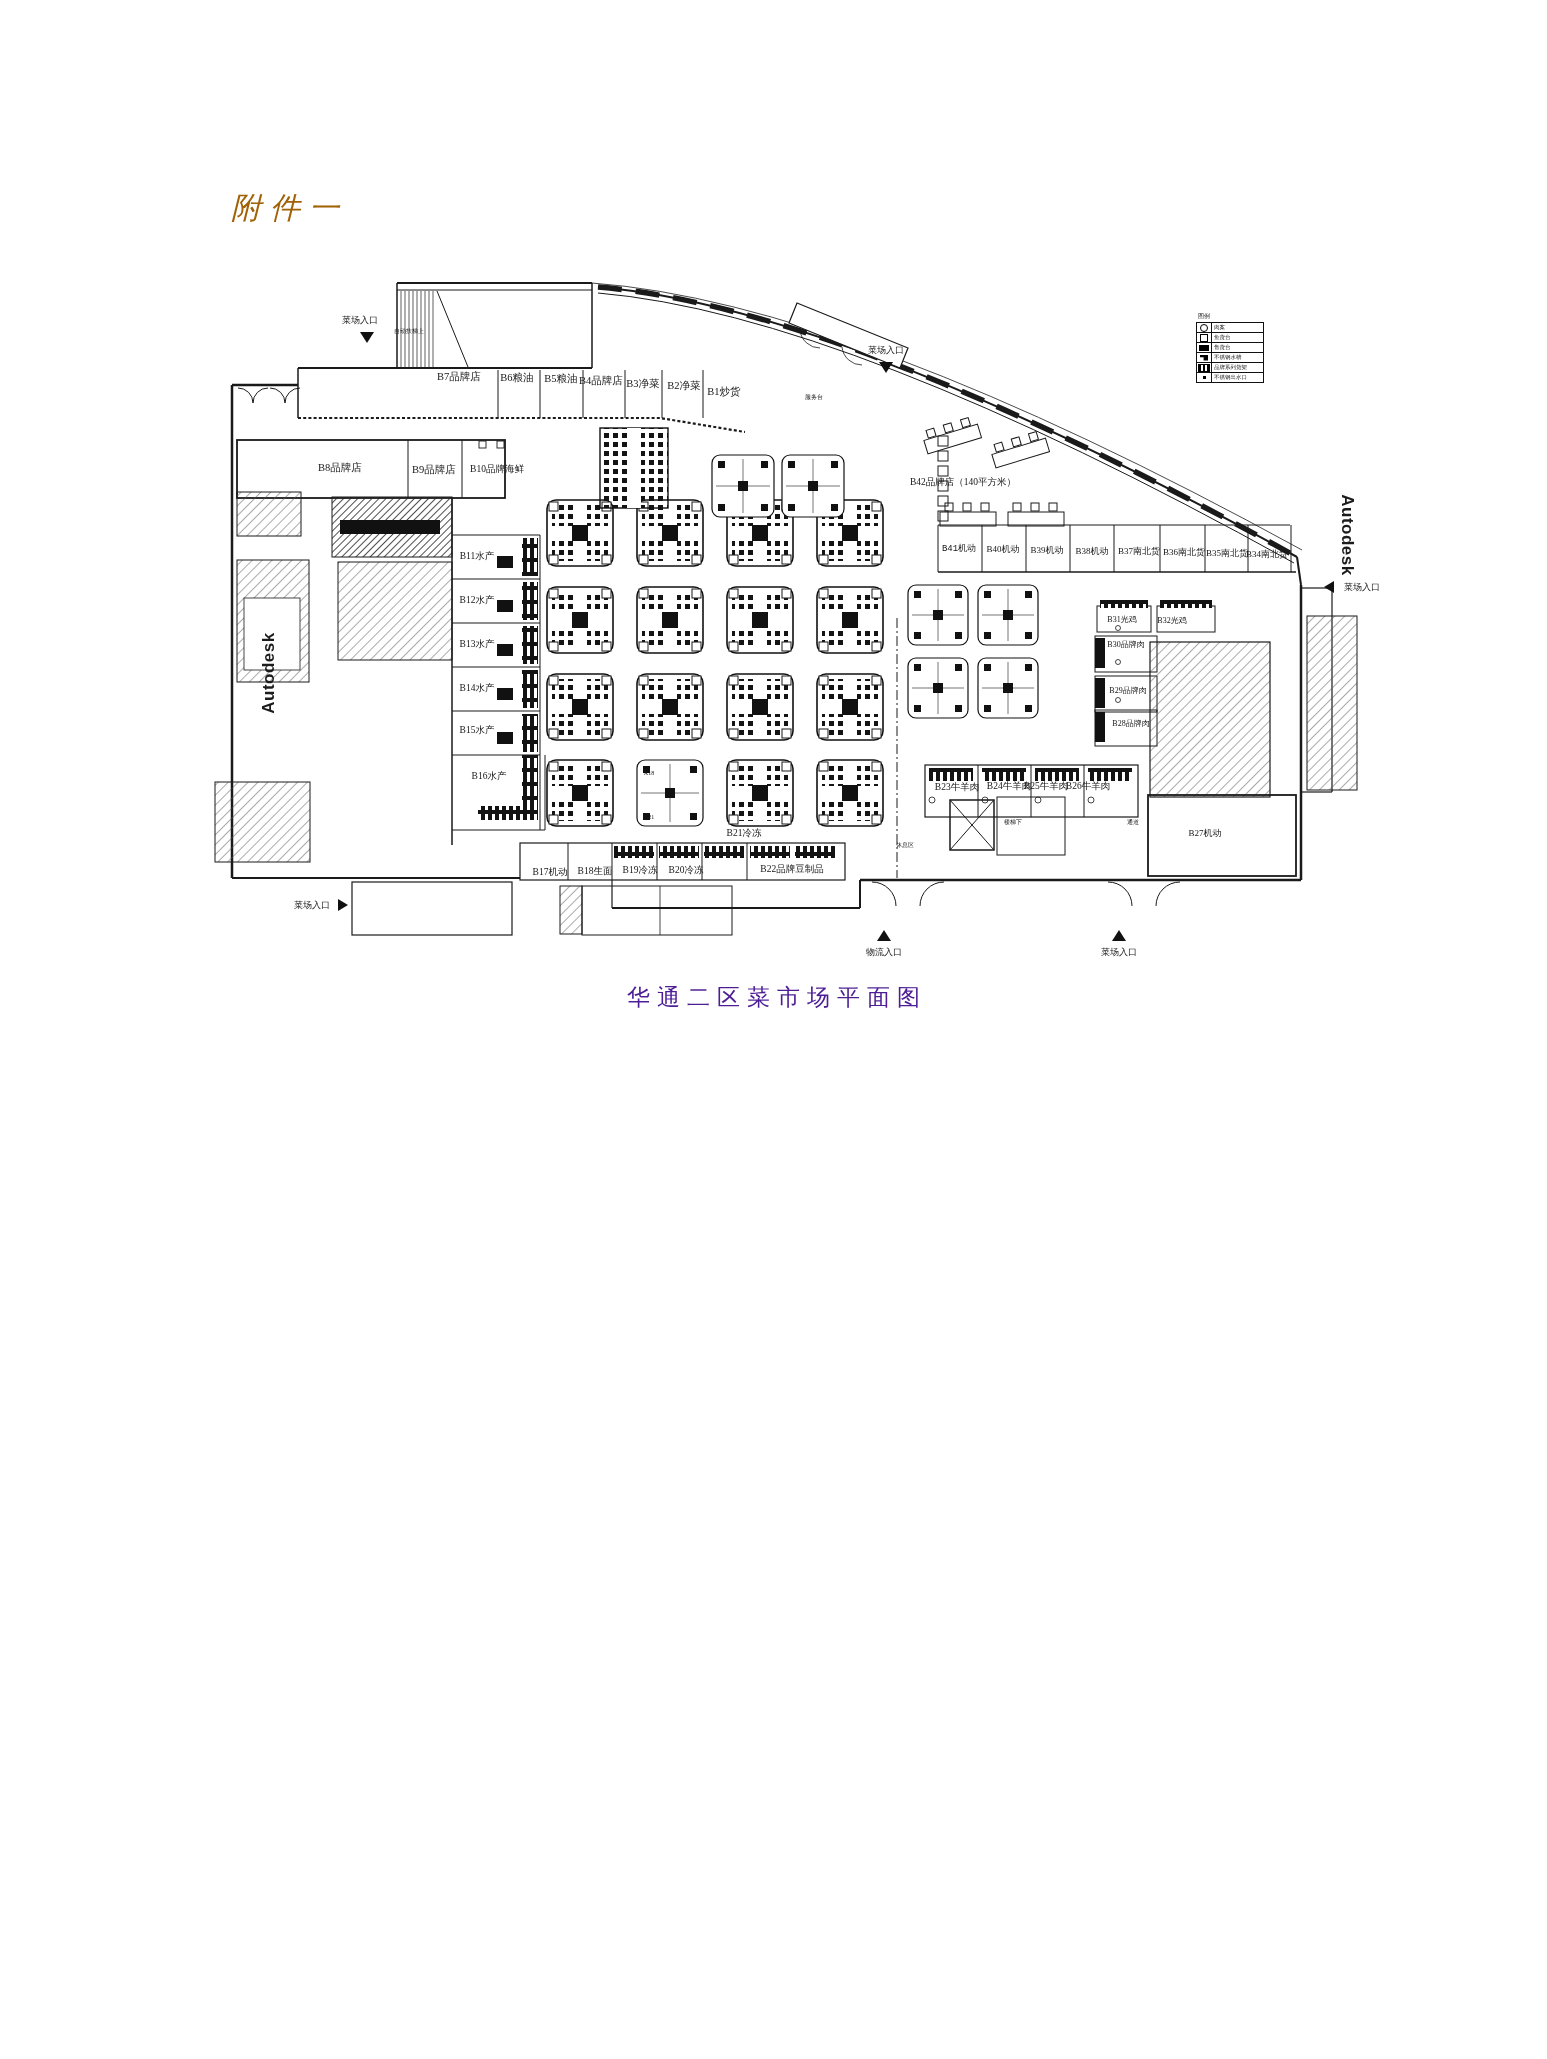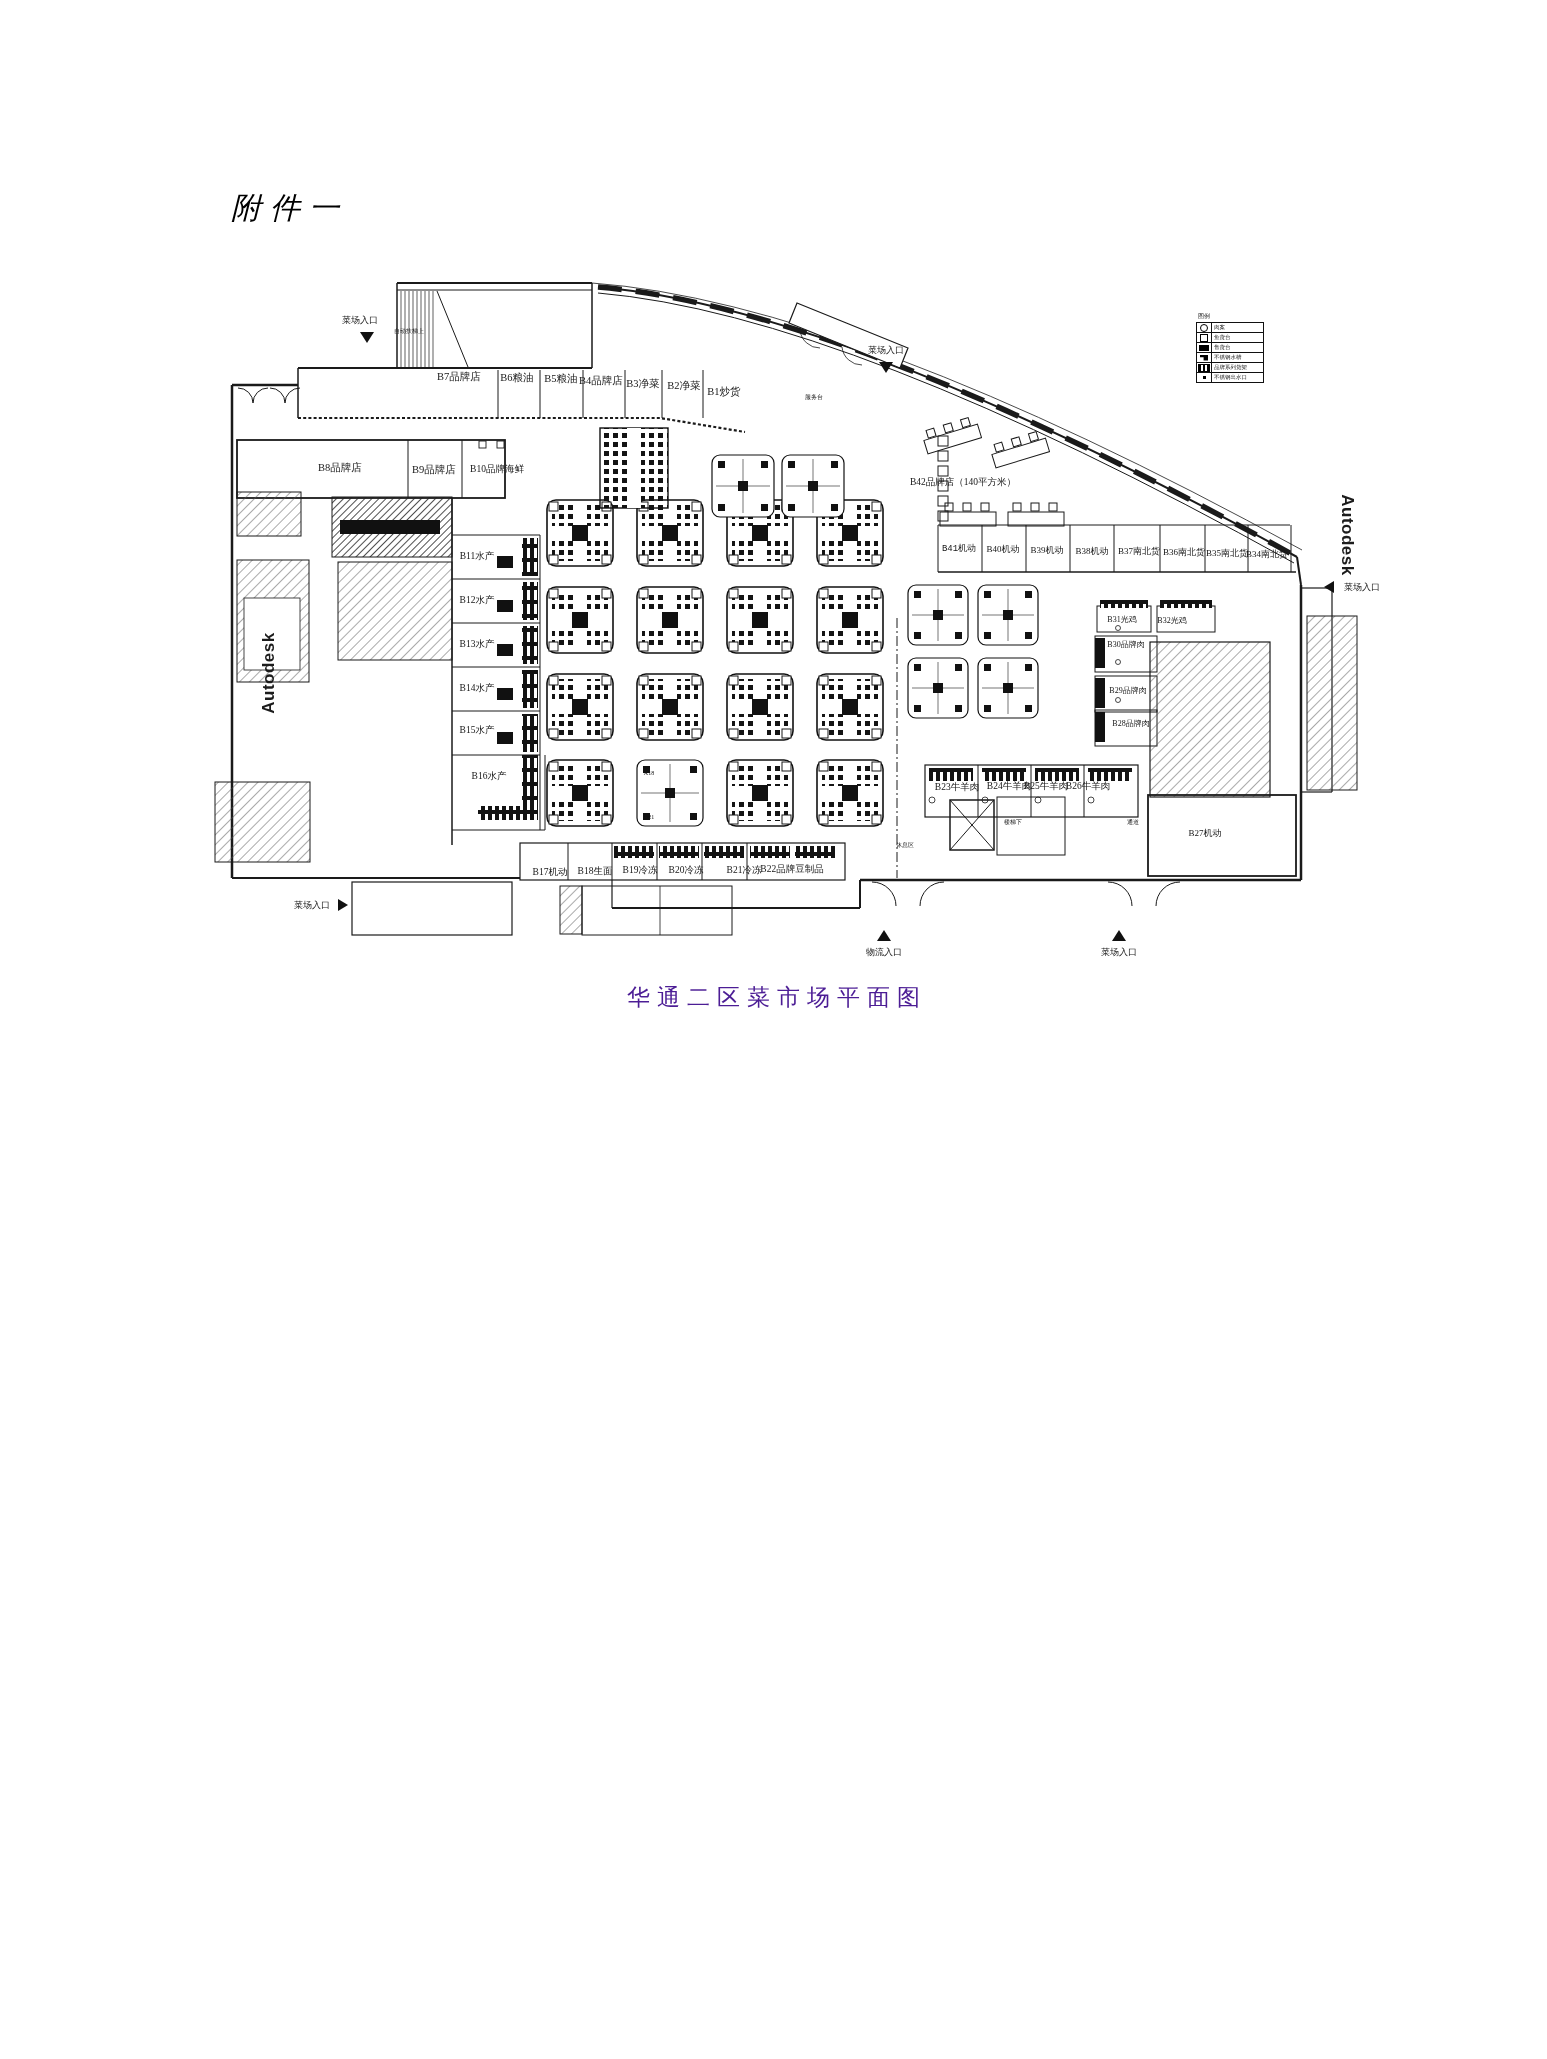--- a/index.html
+++ b/index.html
@@ -1,21 +1,21 @@
 <!DOCTYPE html>
 <html><head>
 <meta charset="utf-8">
 <style>
   html,body{margin:0;padding:0}
   body{width:1547px;height:2059px;background:#fff;position:relative;overflow:hidden;
        font-family:"Liberation Serif",serif;color:#1a1a1a}
   #plan-svg{position:absolute;left:0;top:0}
   .lbl{position:absolute;white-space:nowrap;line-height:1;transform:translate(-50%,-50%);color:#161616}
   #attachment-title{position:absolute;left:231px;top:188px;font-size:30px;letter-spacing:9px;
-       font-style:italic;color:#000000}
+       font-style:italic;color:#a16207}
   #plan-caption{position:absolute;left:777px;top:997px;transform:translate(-50%,-50%);
        font-size:23px;letter-spacing:7px;color:#4c1d95}
   .wm{position:absolute;font-family:"Liberation Sans",sans-serif;font-weight:700;font-size:17px;
       letter-spacing:.5px;color:#1c1c1c;white-space:nowrap}
   #wm-left{left:269px;top:673px;transform:translate(-50%,-50%) rotate(-90deg)}
   #wm-right{left:1347px;top:535px;transform:translate(-50%,-50%) rotate(90deg)}
   .ent{position:absolute;white-space:nowrap;font-size:9px;line-height:1;transform:translate(-50%,-50%);color:#161616}
   .tri{position:absolute;width:0;height:0}
   .tri-down{border-left:7px solid transparent;border-right:7px solid transparent;border-top:11px solid #111}
   .tri-up{border-left:7px solid transparent;border-right:7px solid transparent;border-bottom:11px solid #111}
@@ -483,21 +483,21 @@
     <div class="lbl" style="left: 477px; top: 557px; font-size: 9.5px;">B11水产</div>
     <div class="lbl" style="left: 477px; top: 601px; font-size: 9.5px;">B12水产</div>
     <div class="lbl" style="left: 477px; top: 645px; font-size: 9.5px;">B13水产</div>
     <div class="lbl" style="left: 477px; top: 689px; font-size: 9.5px;">B14水产</div>
     <div class="lbl" style="left: 477px; top: 731px; font-size: 9.5px;">B15水产</div>
     <div class="lbl" style="left: 489px; top: 777px; font-size: 9.5px;">B16水产</div>
     <div class="lbl" style="left: 550px; top: 873px; font-size: 9.5px;">B17机动</div>
     <div class="lbl" style="left: 595px; top: 872px; font-size: 9.5px;">B18生面</div>
     <div class="lbl" style="left: 640px; top: 871px; font-size: 9.5px;">B19冷冻</div>
     <div class="lbl" style="left: 686px; top: 871px; font-size: 9.5px;">B20冷冻</div>
-    <div class="lbl" style="left: 728px; top: 871px; font-size: 9.5px; padding-left: 32px;">B21冷冻</div>
+    <div class="lbl" style="left: 728px; top: 834px; font-size: 9.5px; padding-left: 32px;">B21冷冻</div>
     <div class="lbl" style="left: 792px; top: 870px; font-size: 9.5px;">B22品牌豆制品</div>
     <div class="lbl" style="left: 963px; top: 483px; font-size: 9.5px;">B42品牌店（140平方米）</div>
     <div class="lbl" style="left: 959px; top: 549px; font-size: 9px; font-family: Liberation Mono, monospace;">B41机动</div>
     <div class="lbl" style="left: 1003px; top: 549px; font-size: 9px;">B40机动</div>
     <div class="lbl" style="left: 1047px; top: 550px; font-size: 9px;">B39机动</div>
     <div class="lbl" style="left: 1092px; top: 551px; font-size: 9px;">B38机动</div>
     <div class="lbl" style="left: 1139px; top: 551px; font-size: 9px;">B37南北货</div>
     <div class="lbl" style="left: 1184px; top: 552px; font-size: 9px;">B36南北货</div>
     <div class="lbl" style="left: 1227px; top: 553px; font-size: 9px;">B35南北货</div>
     <div class="lbl" style="left: 1267px; top: 554px; font-size: 9px;">B34南北货</div>

